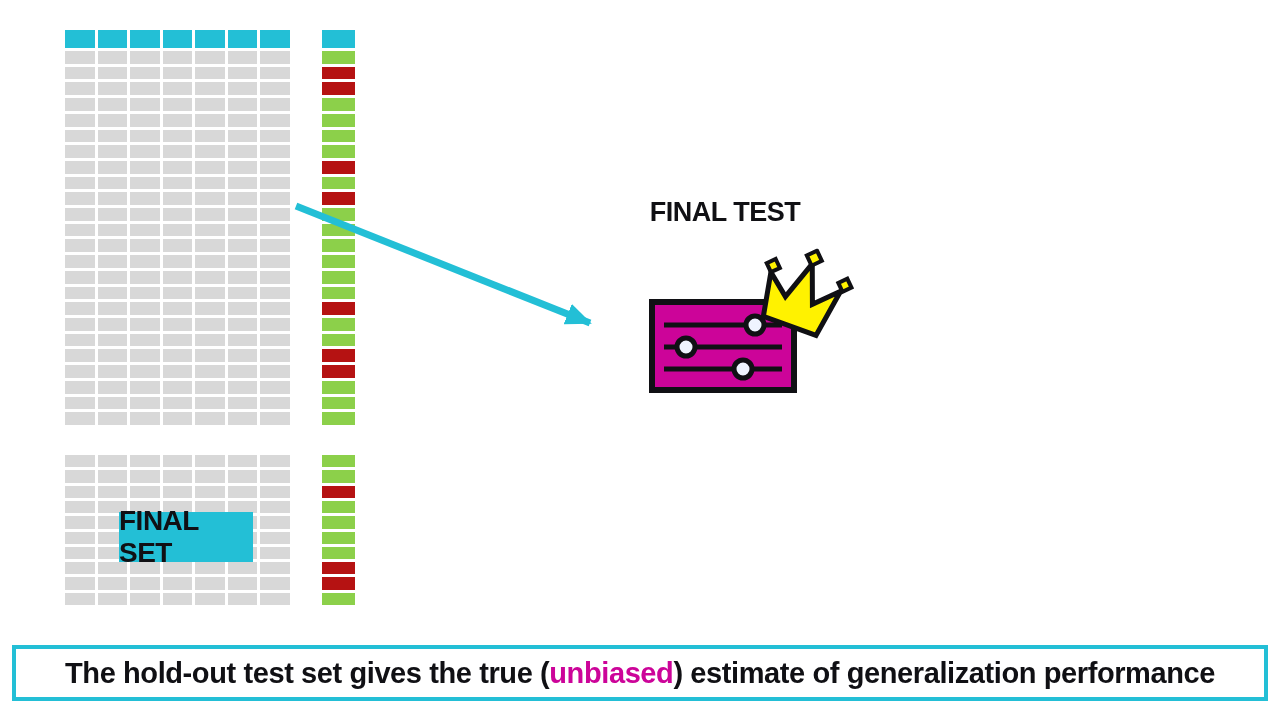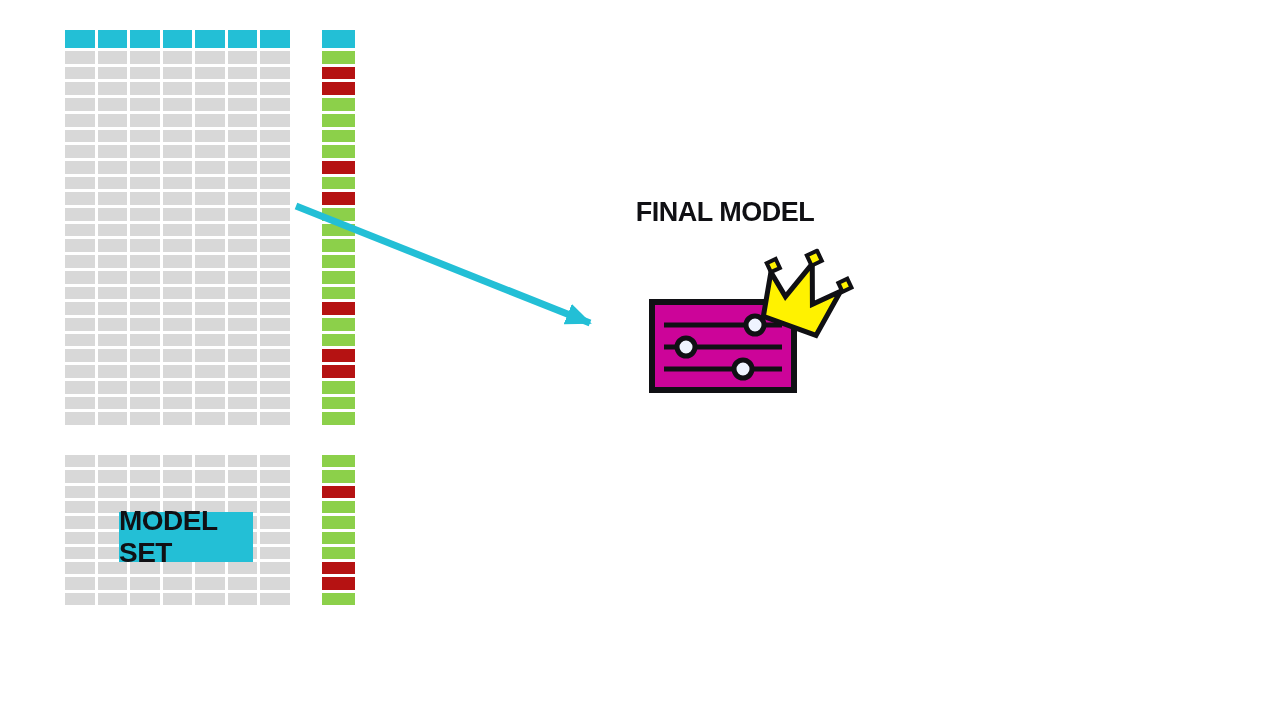--- a/index.html
+++ b/index.html
@@ -328,44 +328,45 @@
       <div class="cell" style="background: rgb(181, 18, 18);"></div>
       <div class="cell" style="background: rgb(140, 208, 74);"></div>
       <div class="cell" style="background: rgb(140, 208, 74);"></div>
       <div class="cell" style="background: rgb(140, 208, 74);"></div>
       <div class="cell" style="background: rgb(140, 208, 74);"></div>
       <div class="cell" style="background: rgb(181, 18, 18);"></div>
       <div class="cell" style="background: rgb(181, 18, 18);"></div>
       <div class="cell" style="background: rgb(140, 208, 74);"></div>
     </div>
 
-  <div class="tag" id="test-tag">MODEL SET</div>
+  <div class="tag" id="test-tag">FINAL SET</div>
 
   <svg id="arrow" width="330" height="150" viewBox="0 0 330 150">
     <defs>
       <marker id="ah" markerUnits="userSpaceOnUse" markerWidth="30" markerHeight="26" refX="24" refY="11" orient="auto">
         <path d="M0,0 L26,11 L0,22 Z" style="fill:var(--cyan)"></path>
       </marker>
     </defs>
     <line x1="6" y1="10" x2="300" y2="127" style="stroke:var(--cyan)" stroke-width="7" marker-end="url(#ah)"></line>
   </svg>
 
-  <div id="final-model-title">FINAL MODEL</div>
+  <div id="final-model-title">FINAL TEST</div>
 
   <svg id="model-icon" width="150" height="96" viewBox="0 0 150 96">
     <rect x="4" y="4" width="142" height="88" style="fill:var(--magenta);stroke:var(--ink)" stroke-width="6"></rect>
     <line x1="16" y1="27" x2="134" y2="27" style="stroke:var(--ink)" stroke-width="5"></line>
     <line x1="16" y1="49" x2="134" y2="49" style="stroke:var(--ink)" stroke-width="5"></line>
     <line x1="16" y1="71" x2="134" y2="71" style="stroke:var(--ink)" stroke-width="5"></line>
     <circle cx="107" cy="27" r="9" style="fill:var(--knob);stroke:var(--ink)" stroke-width="5"></circle>
     <circle cx="38" cy="49" r="9" style="fill:var(--knob);stroke:var(--ink)" stroke-width="5"></circle>
     <circle cx="95" cy="71" r="9" style="fill:var(--knob);stroke:var(--ink)" stroke-width="5"></circle>
   </svg>
 
   <svg id="crown-icon" width="100" height="92" viewBox="0 0 100 92">
     <path d="M22,82 L14,38 L36,56 L50,16 L64,54 L86,32 L78,82 Z" style="fill:var(--yellow);stroke:var(--ink)" stroke-width="5" stroke-linejoin="miter"></path>
     <path d="M14,24 L21,31 L14,38 L7,31 Z" style="fill:var(--yellow);stroke:var(--ink)" stroke-width="4"></path>
     <path d="M50,2 L58,10 L50,18 L42,10 Z" style="fill:var(--yellow);stroke:var(--ink)" stroke-width="4"></path>
     <path d="M88,18 L95,25 L88,32 L81,25 Z" style="fill:var(--yellow);stroke:var(--ink)" stroke-width="4"></path>
   </svg>
 
+  <div id="banner"><span>The hold-out test set gives the true (</span><span class="hl">unbiased</span><span>) estimate of generalization performance</span></div>
 
 </div>
 
 </body></html>

